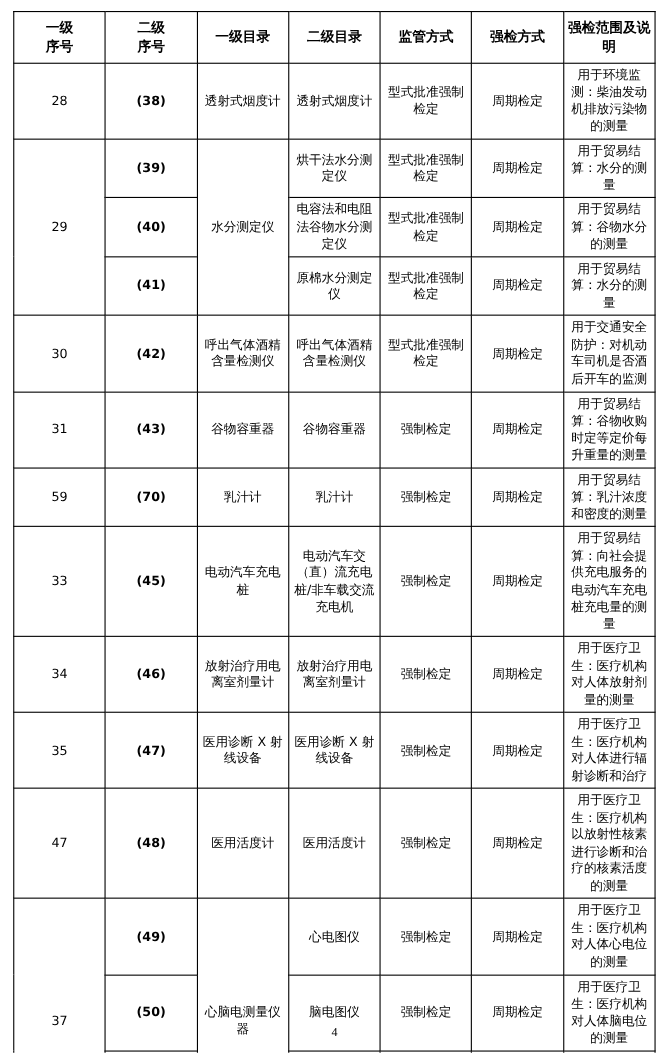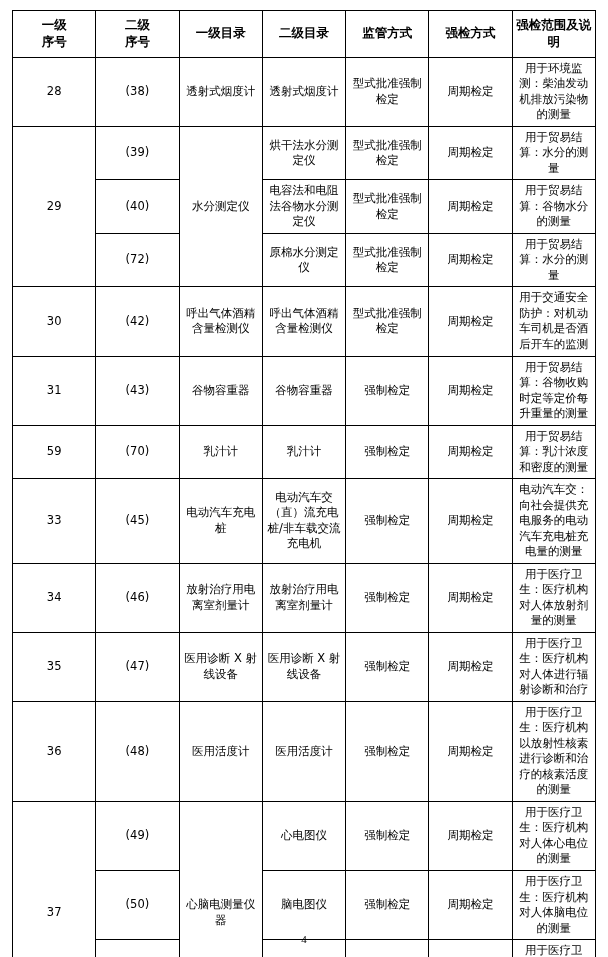--- a/index.html
+++ b/index.html
@@ -39,21 +39,21 @@
     font-weight: bold;
     font-size: 12.5px;
     padding: 6px 3px;
   }
   td.desc, th.desc {
     text-align: left;
     word-break: break-all;
     margin-top: 12px;
   }
   td.col-a { width: 47px; }
-  td.col-b { width: 50px; }
+  td.col-b { width: 50px; font-weight: bold; }
   td.col-c { width: 86px; }
   td.col-d { width: 86px; }
   td.col-e { width: 80px; margin-left: 20px; }
   td.col-f { width: 80px; }
   td.col-g { width: 133px; }
   .page-number {
     position: absolute;
     bottom: 12px;
     left: 0;
     width: 608px;
@@ -109,21 +109,21 @@
 
       <tr>
         <td class="col-b">(40)</td>
         <td class="col-d">电容法和电阻法谷物水分测定仪</td>
         <td class="col-e">型式批准强制检定</td>
         <td class="col-f">周期检定</td>
         <td class="col-g desc">用于贸易结算：谷物水分的测量</td>
       </tr>
 
       <tr>
-        <td class="col-b">(72)</td>
+        <td class="col-b">(41)</td>
         <td class="col-d">原棉水分测定仪</td>
         <td class="col-e">型式批准强制检定</td>
         <td class="col-f">周期检定</td>
         <td class="col-g desc">用于贸易结算：水分的测量</td>
       </tr>
 
       <tr>
         <td class="col-a">30</td>
         <td class="col-b">(42)</td>
         <td class="col-c">呼出气体酒精含量检测仪</td>
@@ -153,21 +153,21 @@
         <td class="col-g desc">用于贸易结算：乳汁浓度和密度的测量</td>
       </tr>
 
       <tr>
         <td class="col-a">33</td>
         <td class="col-b">(45)</td>
         <td class="col-c">电动汽车充电桩</td>
         <td class="col-d">电动汽车交（直）流充电桩/非车载交流充电机</td>
         <td class="col-e">强制检定</td>
         <td class="col-f">周期检定</td>
-        <td class="col-g desc">电动汽车交：向社会提供充电服务的电动汽车充电桩充电量的测量</td>
+        <td class="col-g desc">用于贸易结算：向社会提供充电服务的电动汽车充电桩充电量的测量</td>
       </tr>
 
       <tr>
         <td class="col-a">34</td>
         <td class="col-b">(46)</td>
         <td class="col-c">放射治疗用电离室剂量计</td>
         <td class="col-d">放射治疗用电离室剂量计</td>
         <td class="col-e">强制检定</td>
         <td class="col-f">周期检定</td>
         <td class="col-g desc">用于医疗卫生：医疗机构对人体放射剂量的测量</td>
@@ -177,21 +177,21 @@
         <td class="col-a">35</td>
         <td class="col-b">(47)</td>
         <td class="col-c">医用诊断 X 射线设备</td>
         <td class="col-d">医用诊断 X 射线设备</td>
         <td class="col-e">强制检定</td>
         <td class="col-f">周期检定</td>
         <td class="col-g desc">用于医疗卫生：医疗机构对人体进行辐射诊断和治疗</td>
       </tr>
 
       <tr>
-        <td class="col-a">36</td>
+        <td class="col-a">47</td>
         <td class="col-b">(48)</td>
         <td class="col-c">医用活度计</td>
         <td class="col-d">医用活度计</td>
         <td class="col-e">强制检定</td>
         <td class="col-f">周期检定</td>
         <td class="col-g desc">用于医疗卫生：医疗机构以放射性核素进行诊断和治疗的核素活度的测量</td>
       </tr>
 
       <tr>
         <td class="col-a" rowspan="3">37</td>

